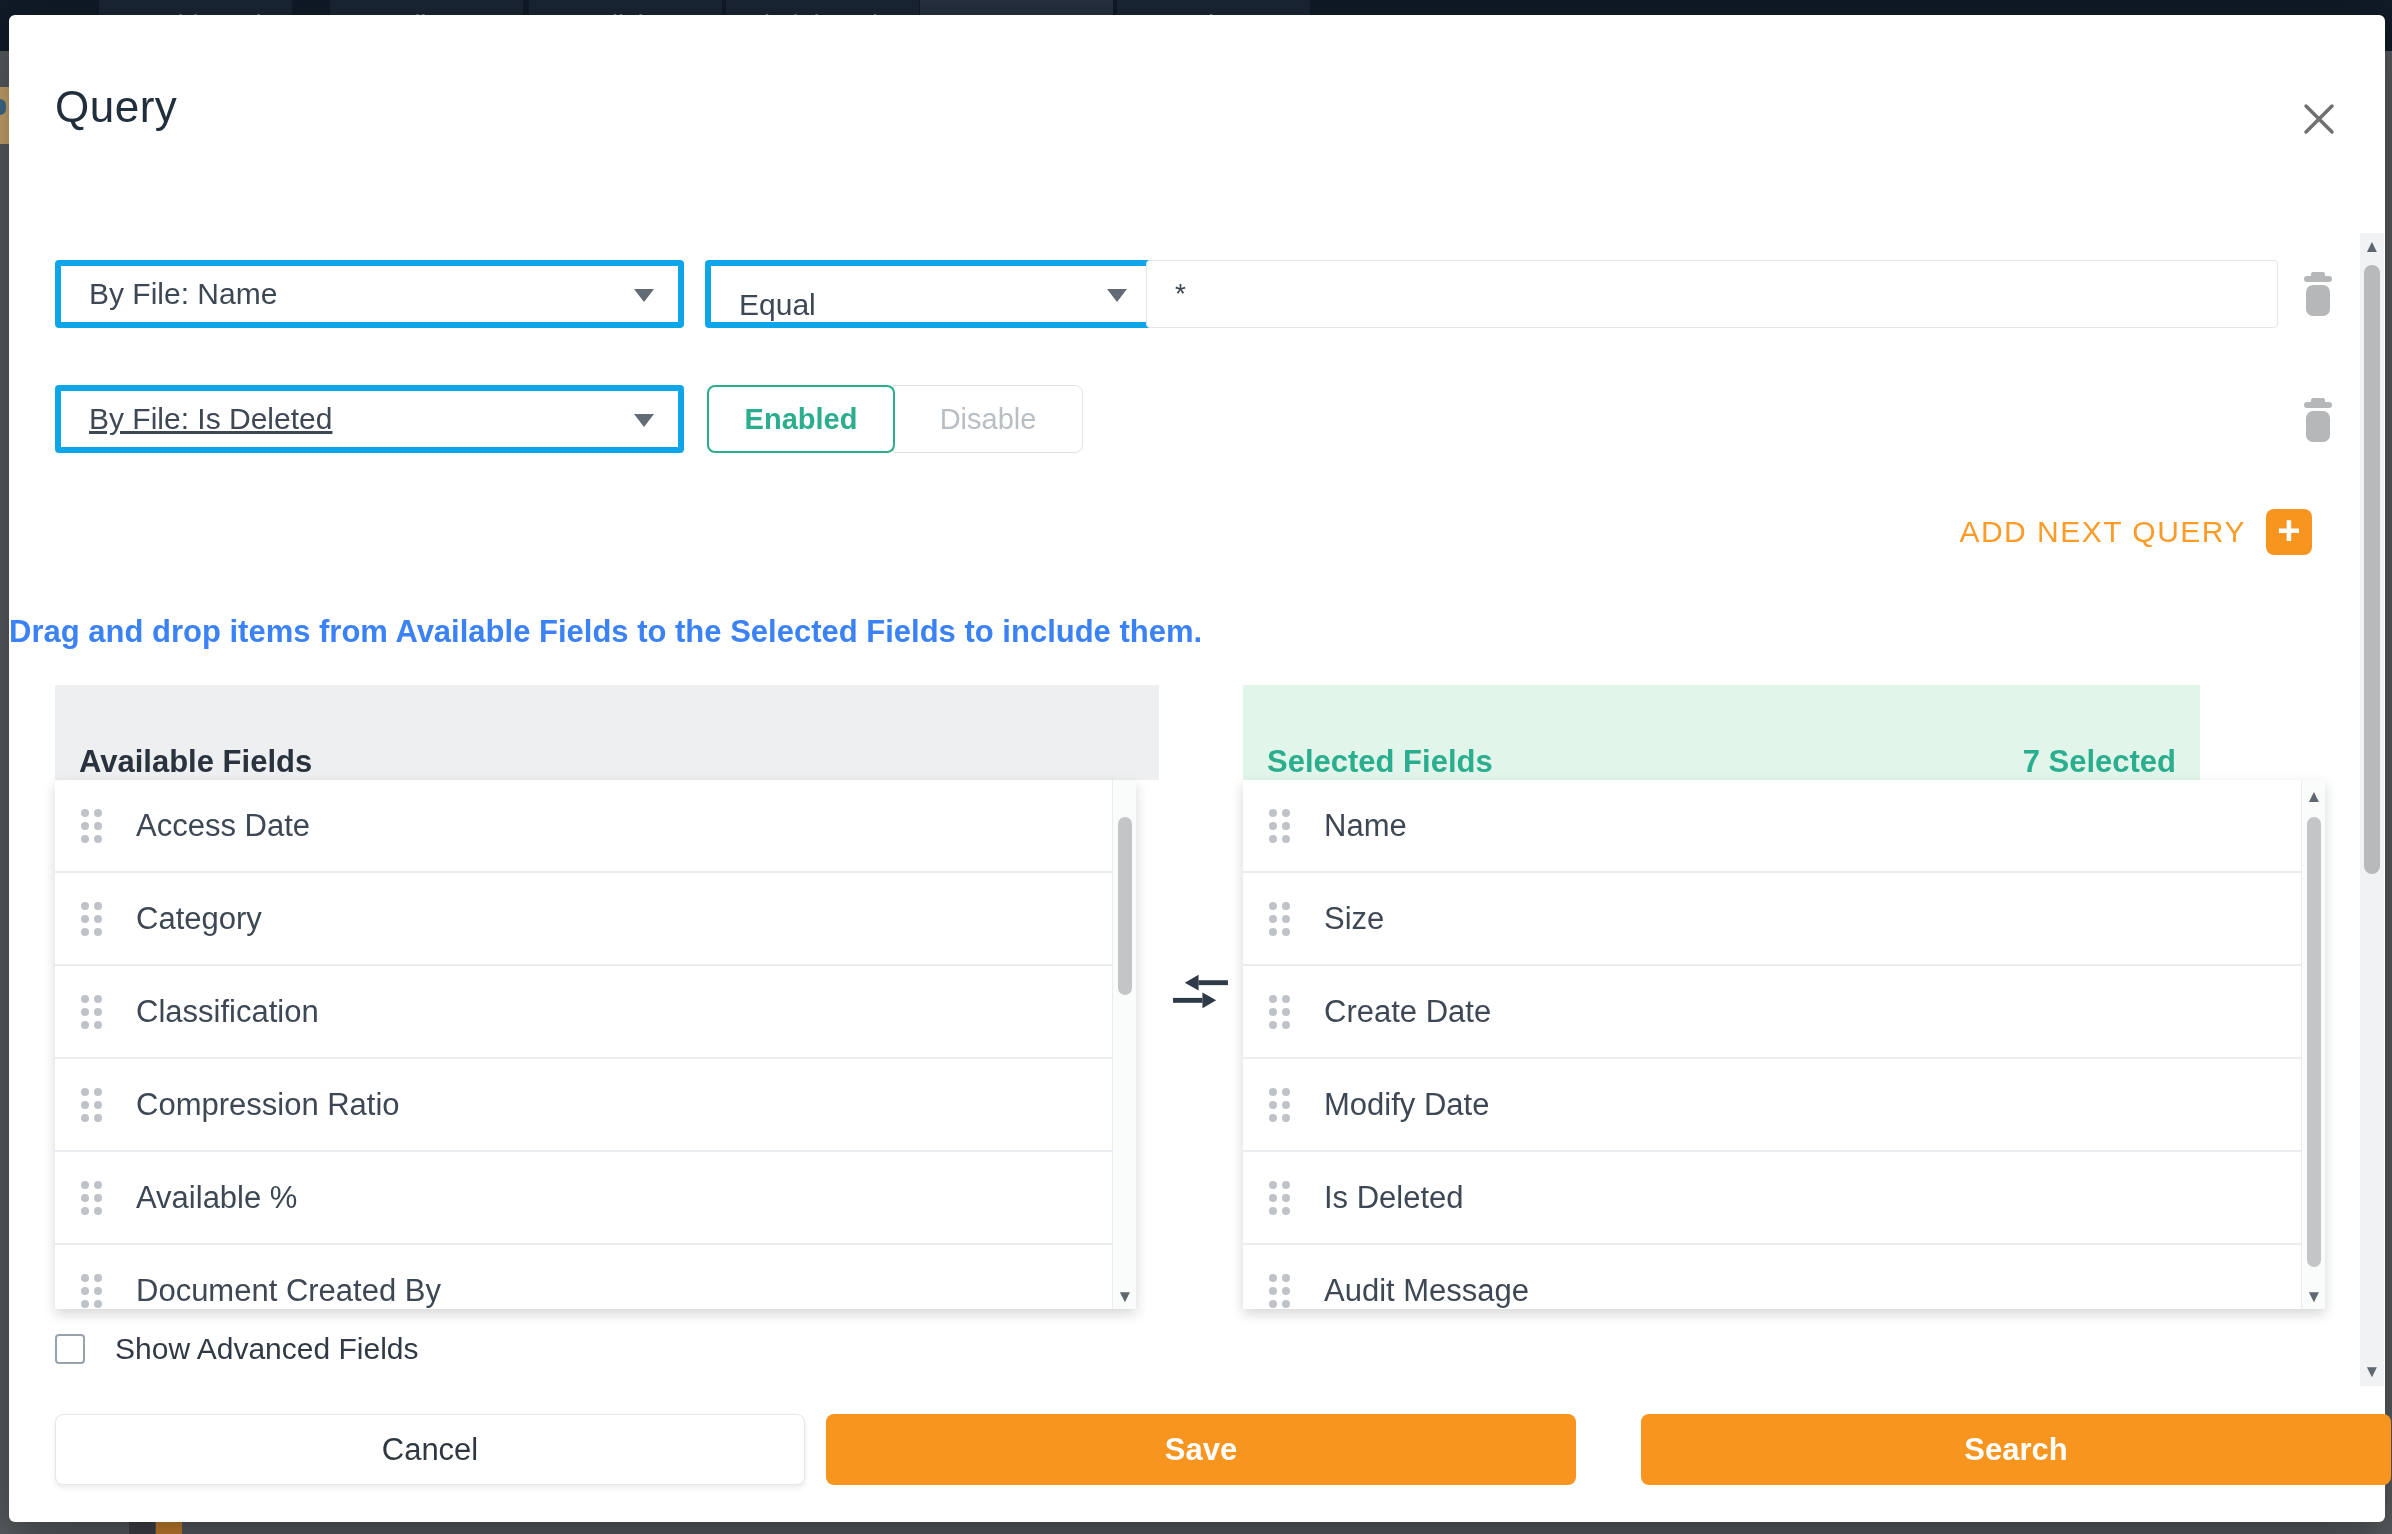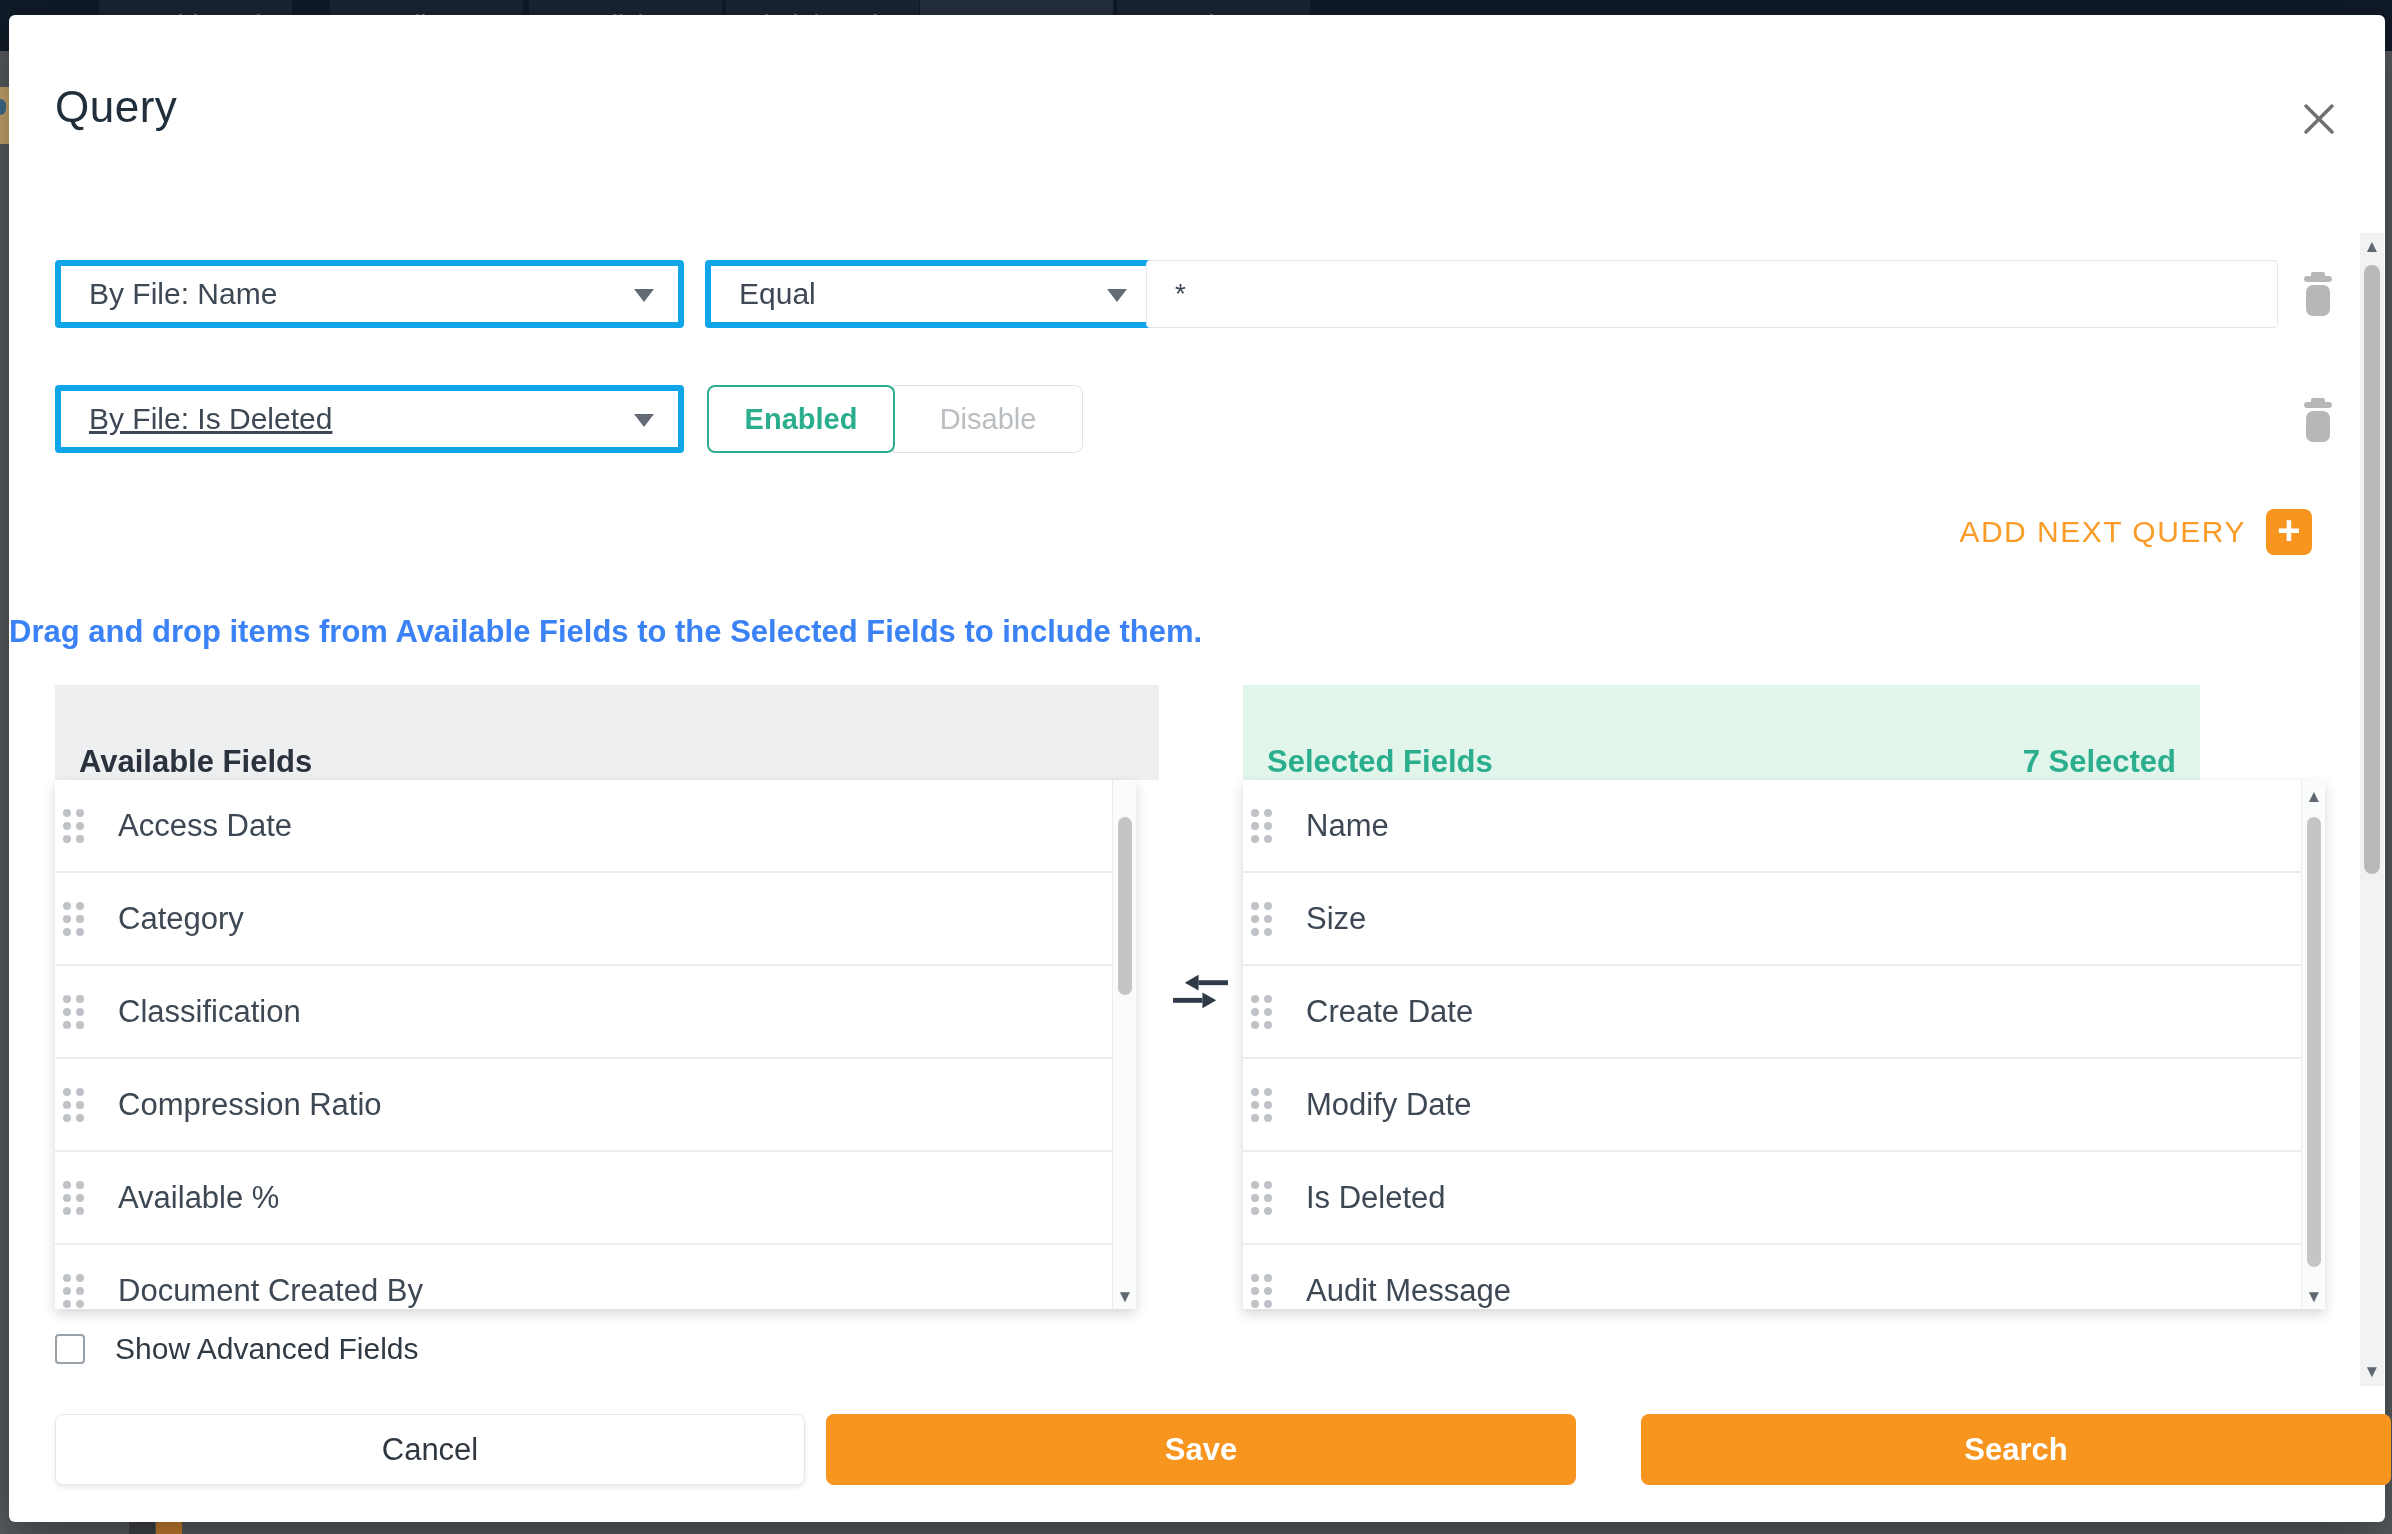--- a/index.html
+++ b/index.html
@@ -27,21 +27,21 @@
                background:none; border:none; cursor:pointer; display:flex; align-items:center; justify-content:center; }
 
   
   .select-box { position:absolute; height:68px; border:6px solid #0ea5e9; border-radius:4px;
                 background:#fff; display:flex; align-items:center; padding:0 55px 0 28px;
                 font-size:30px; color:#3d4854; cursor:pointer; }
   .caret { position:absolute; right:24px; top:50%; margin-top:-5px; width:0; height:0;
            border-left:10px solid transparent; border-right:10px solid transparent;
            border-top:13px solid #636b74; }
   .sel-field1 { left:46px;  top:245px; width:629px; }
-  .sel-op1    { left:696px; top:245px; width:452px; }
+  .sel-op1    { left:696px; top:245px; width:452px;align-items:flex-end; }
   .value-input{ position:absolute; left:1137px; top:245px; width:1132px; height:68px;
                 border:1px solid #e3e6e9; border-radius:4px; padding:0 28px; font-size:28px;
                 color:#3d4854; font-family:"Liberation Sans",sans-serif; outline:none; }
   .trash-btn { position:absolute; width:55px; height:61px; background:none; border:none;
                cursor:pointer; display:flex; align-items:center; justify-content:center; }
   .trash-1 { left:2281px; top:248px; }
   .trash-2 { left:2281px; top:374px; }
 
   .sel-field2 { left:46px; top:370px; width:629px;text-decoration:underline; }
   .toggle-on  { position:absolute; left:698px; top:370px; width:188px; height:68px;
@@ -64,21 +64,21 @@
   
   .panel-header { position:absolute; top:670px; height:95px; display:flex; align-items:flex-end;
                   padding:0 24px; font-size:31px; font-weight:700; }
   .hdr-left  { left:46px;   width:1104px; background:#edeff1; color:#2a333d; }
   .hdr-right { left:1234px; width:957px; background:#e2f5eb; color:#2bae8e; justify-content:space-between; }
   .panel-body { position:absolute; top:765px; height:529px; background:#fff; overflow:hidden;
                 box-shadow:0 5px 12px rgba(0,0,0,.16); }
   .body-left  { left:46px;   width:1081px; }
   .body-right { left:1234px; width:1082px; }
   .rows { position:absolute; left:0; top:0; right:24px; }
-  .list-row { height:93px; display:flex; align-items:center; gap:34px; padding-left:8px;
+  .list-row { height:93px; display:flex; align-items:center; gap:34px; padding-left:26px;
               border-bottom:2px solid #e9edf0; font-size:31px; color:#3d4854; background:#fff; }
   .handle { display:grid; grid-template-columns:8px 8px; grid-auto-rows:8px; gap:5px; cursor:grab; }
   .handle i { width:8px; height:8px; border-radius:50%; background:#bfc3c7; }
 
   
   .in-scroll { position:absolute; right:0; top:0; bottom:0; width:24px; background:#fafbfb;
                border-left:1px solid #ececec; }
   .in-thumb { position:absolute; left:5px; width:14px; background:#c3c5c7; border-radius:7px; cursor:pointer; }
   .scroll-arrow { position:absolute; left:0; width:24px; height:24px; display:flex;
                   align-items:center; justify-content:center; font-size:17px; color:#5f6770;

